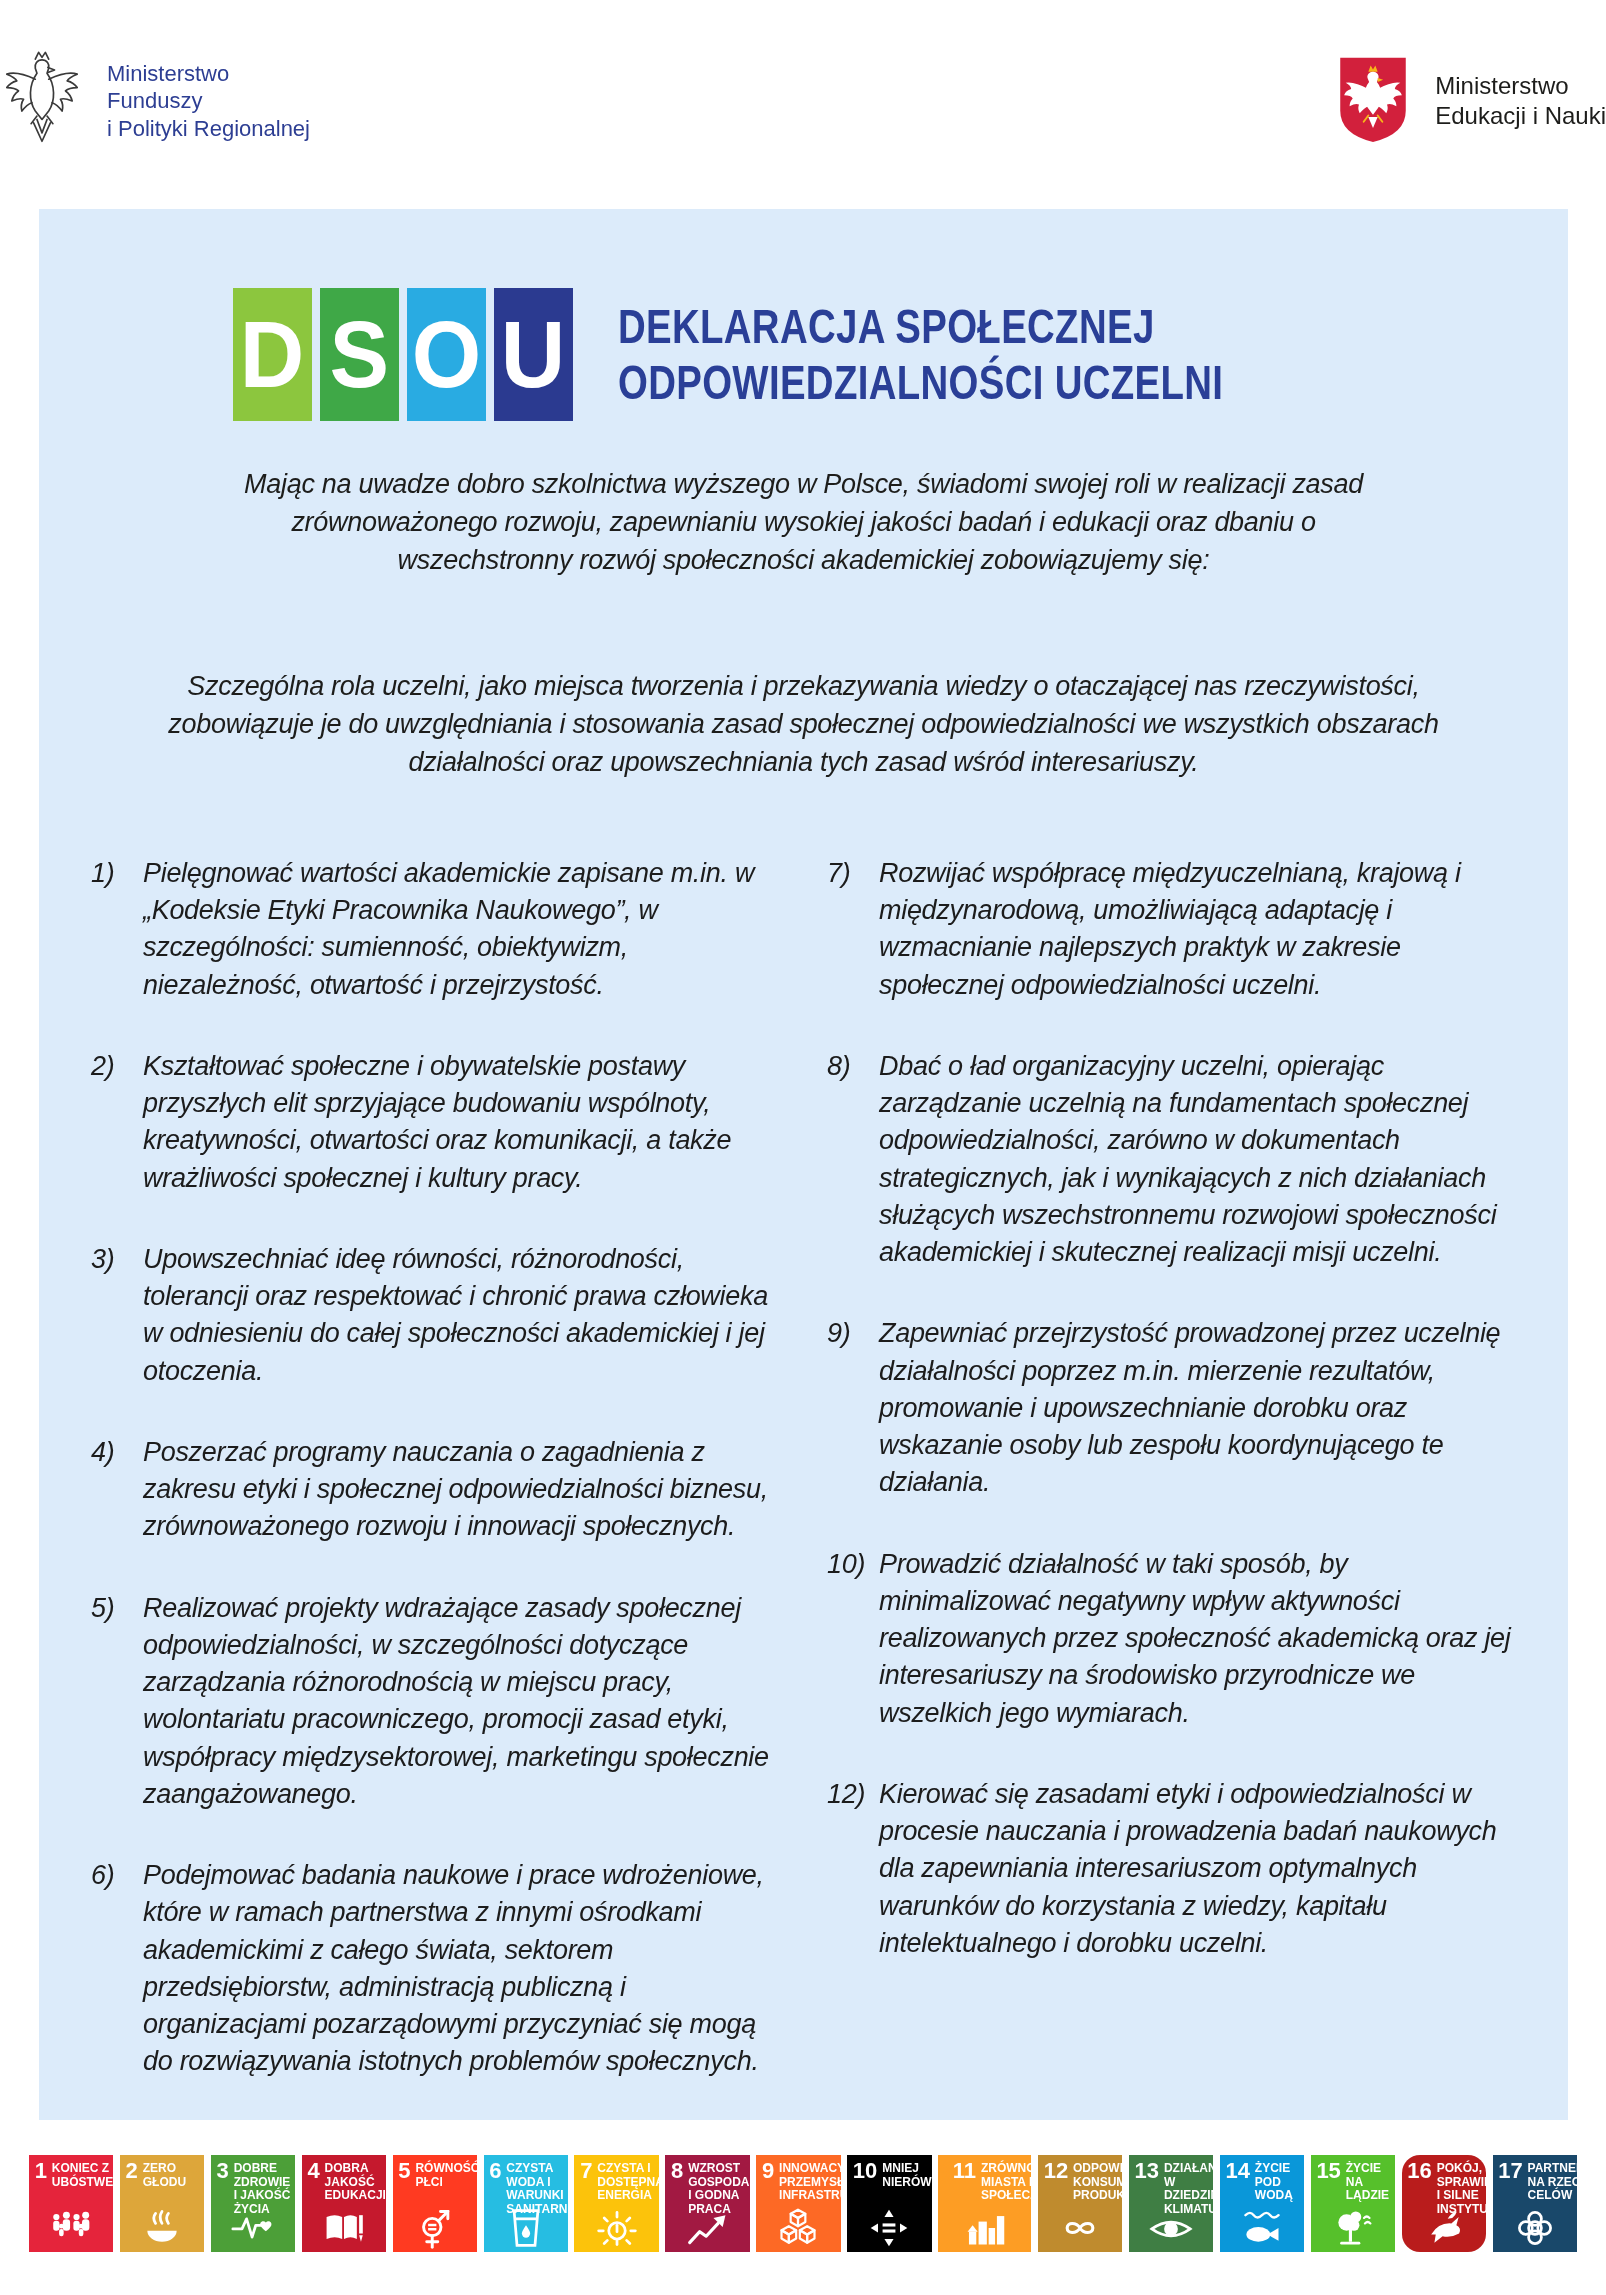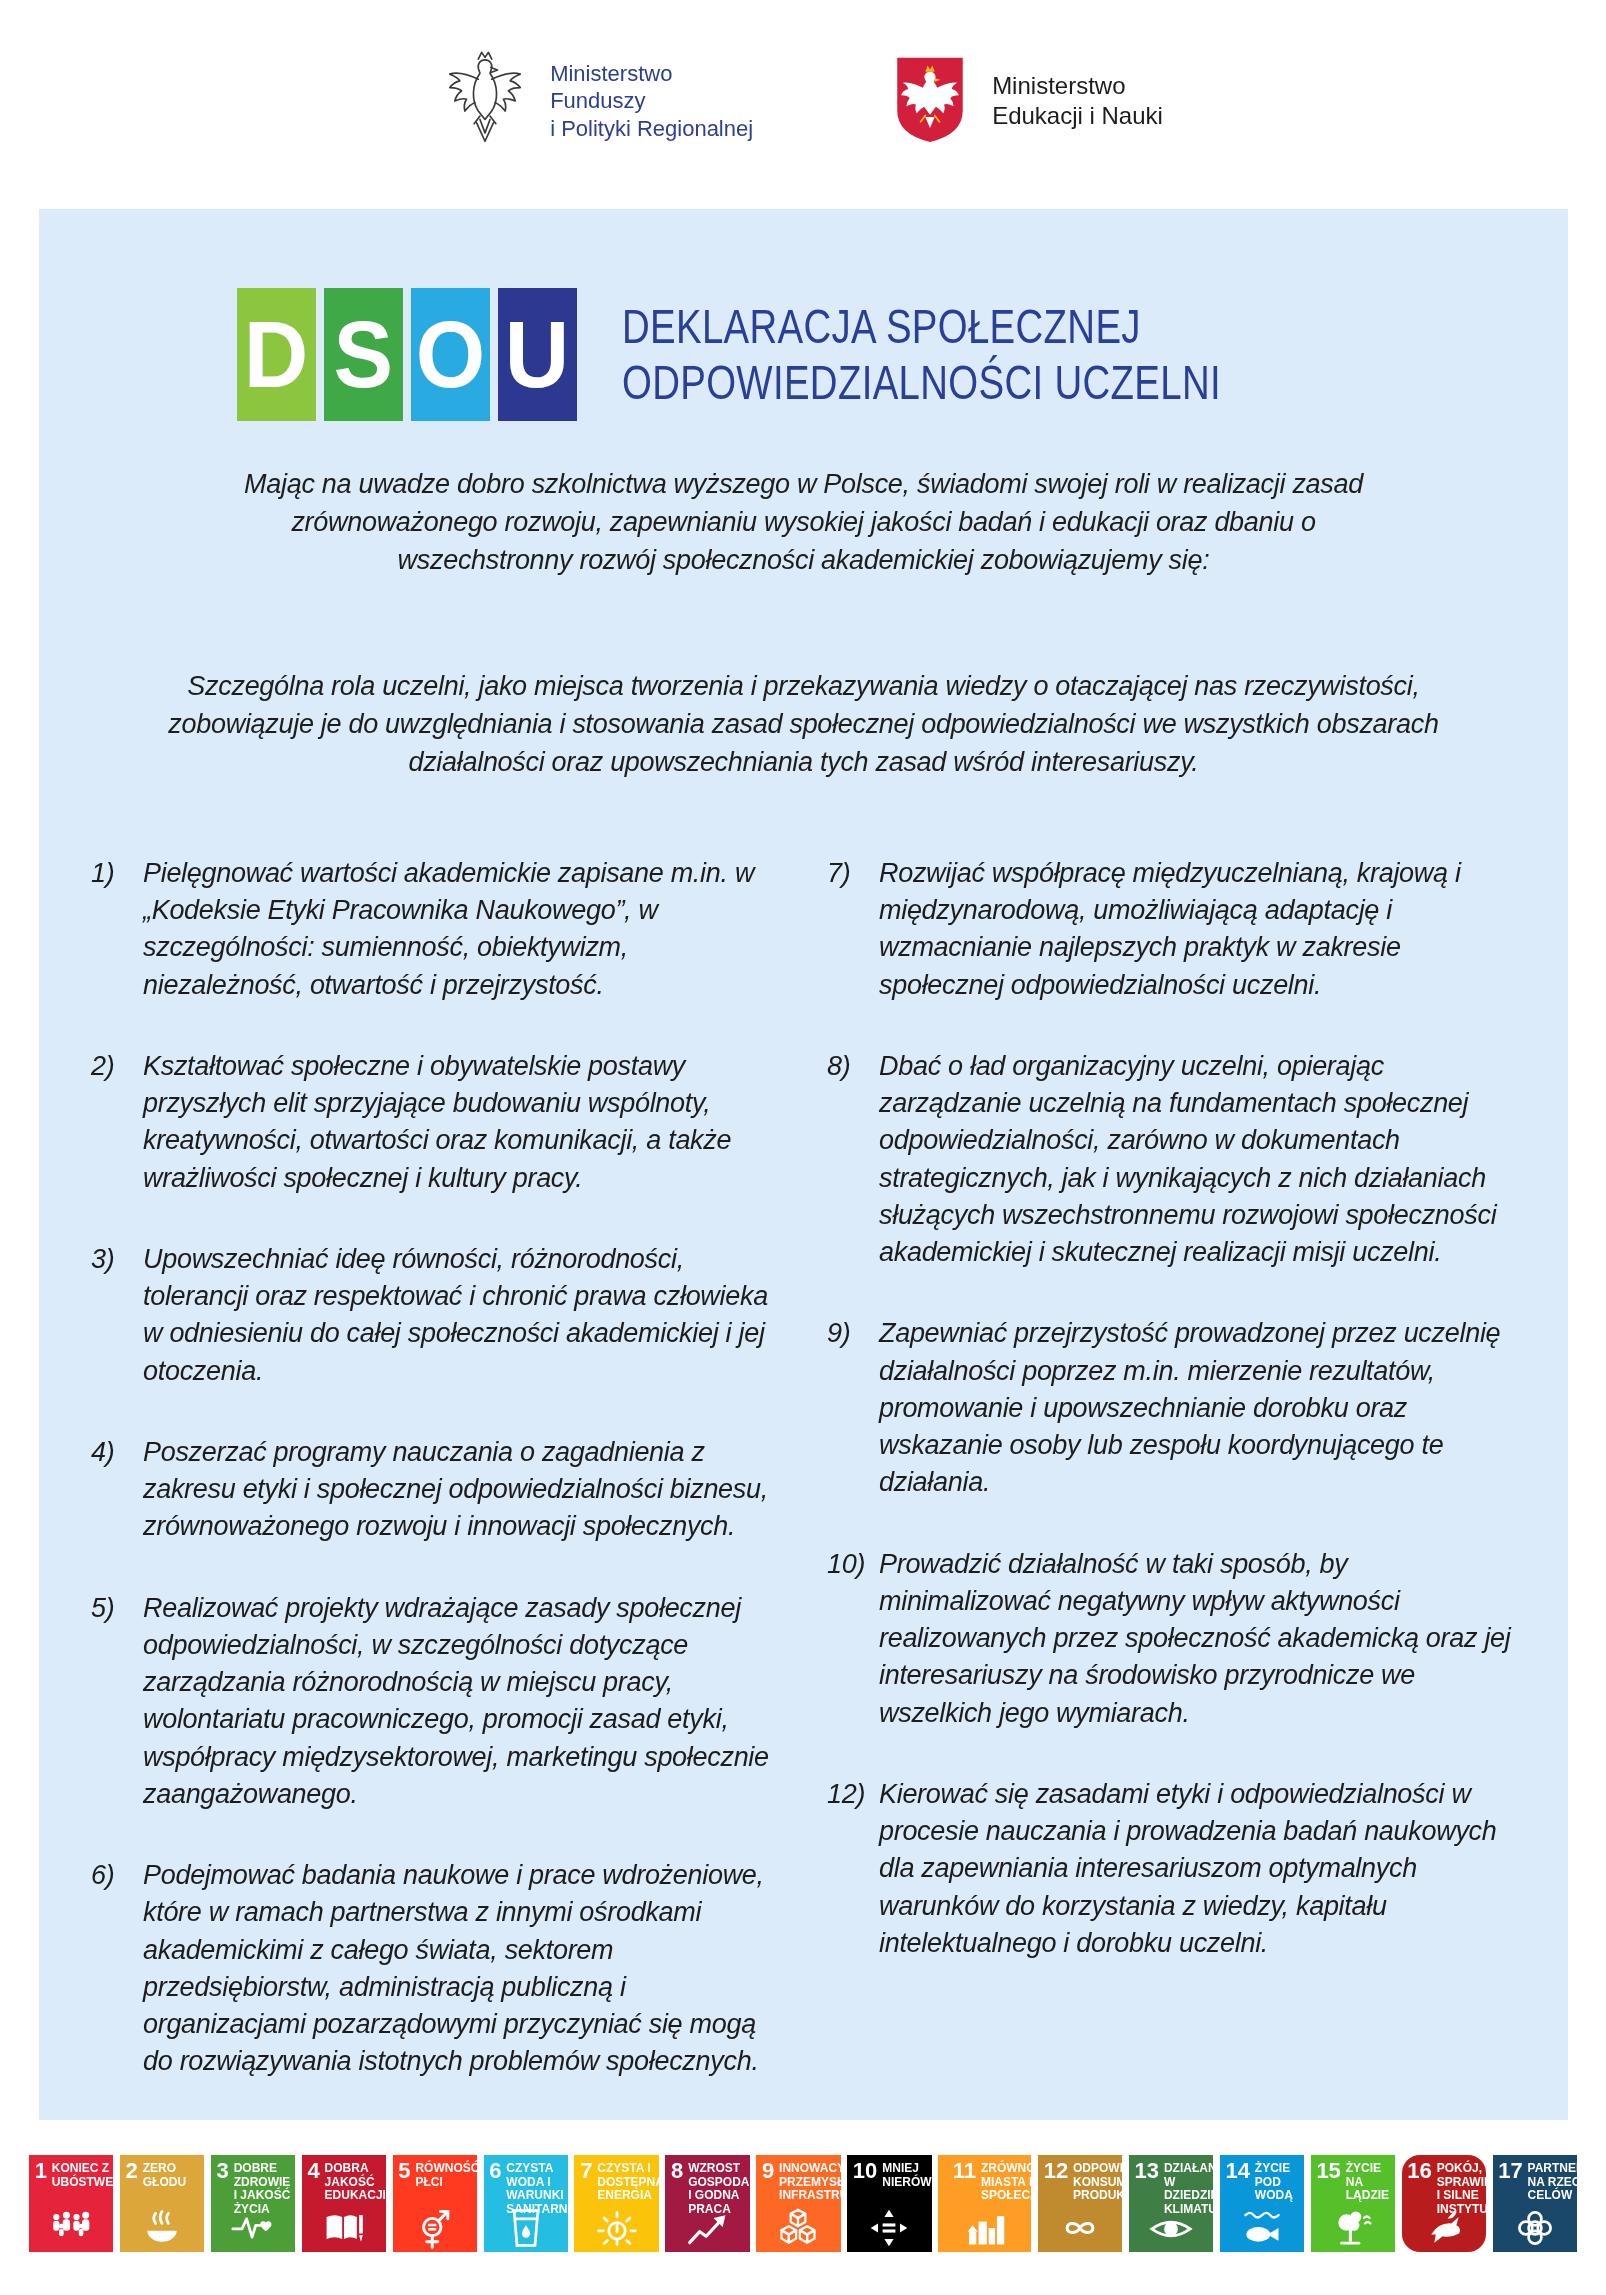--- a/index.html
+++ b/index.html
@@ -1,37 +1,37 @@
 <!DOCTYPE html>
 <html style="--panel-bg: #dcebfa; --title-color: #2a3f97; --funds-color: #2d3e93; --edu-color: #1d1d1b;font-size:13px"><head>
 <meta charset="utf-8">
 <style>
   html,body{margin:0;padding:0;}
   body{
     width:1606px;height:2295px;position:relative;background:#ffffff;
     font-family:"Liberation Sans", sans-serif;overflow:hidden;
   }
   
-  .logos{position:absolute;top:49px;left:0;width:100%;display:flex;justify-content:center;gap:138px;align-items:center;}
+  .logos{position:absolute;top:49px;left:0;width:100%;display:flex;justify-content:space-between;gap:138px;align-items:center;}
   .logo{display:flex;gap:23px;align-items:center;}
   .logo svg{display:block;}
   .logo-text{line-height:1.24;font-weight:bold;}
   .funds-text{font-size:22px;color:var(--funds-color,#2d3e93);font-weight:normal;}
   .edu-text{font-size:24px;color:var(--edu-color,#1d1d1b);font-weight:normal;}
 
   
   .panel{position:absolute;left:39px;top:209px;width:1529px;height:1911px;background:var(--panel-bg,#dcebfa);}
 
   
   .banner{display:flex;justify-content:center;align-items:center;gap:45px;padding-top:79px;}
   .tiles{display:flex;gap:8px;}
   .tile{width:79px;height:133px;display:flex;align-items:center;justify-content:center;}
   .tile span{color:#fff;font-size:94px;font-weight:bold;line-height:1;transform:scaleX(.95);}
   .title{display:flex;flex-direction:column;margin:0;color:var(--title-color,#2a3f97);
-         font-size:48px;font-weight:normal;line-height:1.16;letter-spacing:0.4px;}
+         font-size:48px;font-weight:bold;line-height:1.16;letter-spacing:0.4px;}
   .title .tline{display:inline-block;transform:scaleX(.8);transform-origin:left center;white-space:nowrap;}
 
   
   .intro{font-style:italic;text-align:center;color:#1d1d1b;font-size:27px;line-height:1.4;
          margin:0 auto;letter-spacing:-0.3px;}
   .i1{margin-top:89px;width:1279px;}
   .i2{margin-top:45px;width:1190px;}
 
   
   .cols{display:flex;gap:47px;padding:0 52px;margin-top:73px;}

